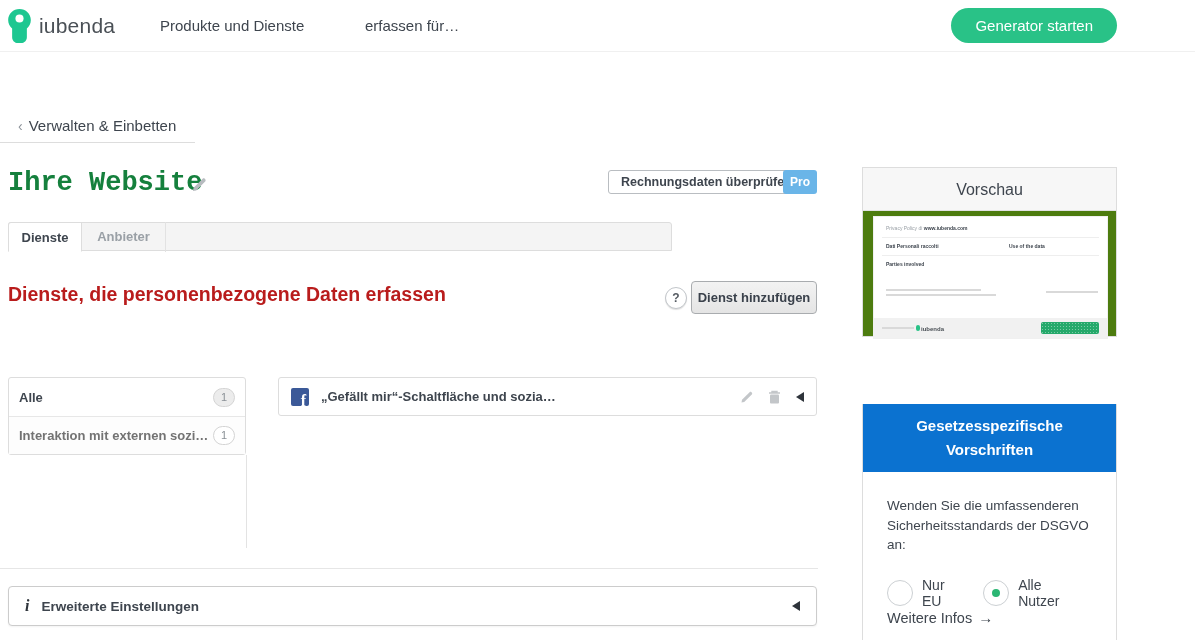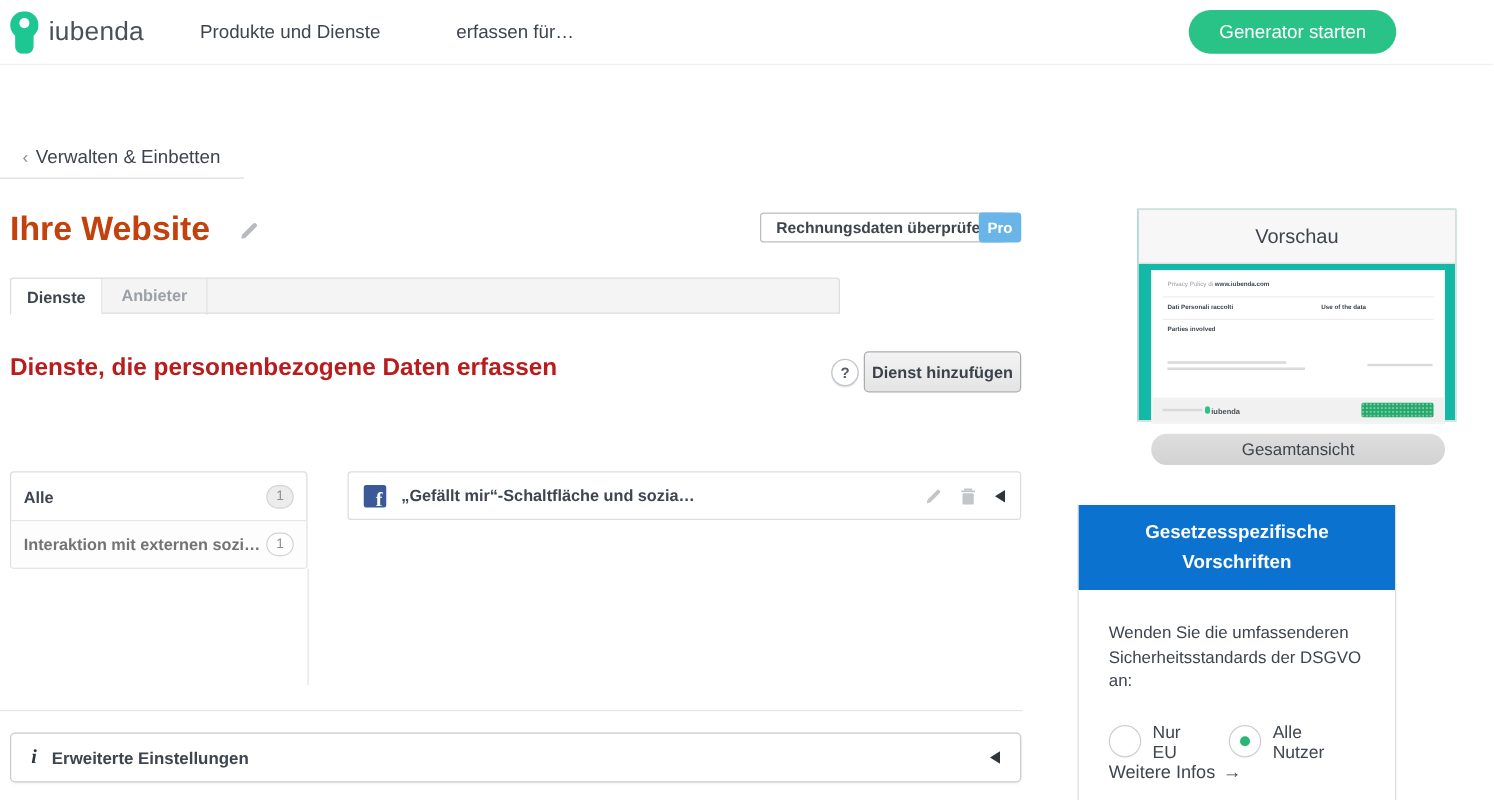--- a/index.html
+++ b/index.html
@@ -14,21 +14,21 @@
   .nav-item { position:absolute; top:17px; font-size:15px; color:#3e454e; text-decoration:none; cursor:pointer; }
   .nav-item.n1 { left:160px; }
   .nav-item.n2 { left:365px; }
   .cta { position:absolute; right:78px; top:8px; height:35px; padding:0 24px; background:#29c287; color:#fff;
          border:none; border-radius:18px; font-size:15px; font-family:inherit; cursor:pointer; }
 
   
   .breadcrumb { position:absolute; left:18px; top:117px; font-size:15px; color:#3e454e; cursor:pointer; }
   .breadcrumb .chev { color:#8b9198; font-size:14px; margin-right:6px; }
   .bc-rule { position:absolute; left:0; top:142px; width:195px; height:1px; background:#ddd; }
-  .page-title { position:absolute; left:8px; top:168px; font-size:27px; font-weight:bold; color:#c2410c; }
+  .page-title { position:absolute; left:8px; top:168px; font-size:27px; font-weight:bold; color:#15803d;font-family:Liberation Mono, monospace; }
   .title-edit { position:absolute; left:190px; top:176px; width:18px; height:18px; cursor:pointer; }
 
   .btn-billing { position:absolute; left:608px; top:170px; height:24px; padding:0 12px; background:#fff;
                  border:1px solid #b9bdc1; border-radius:3px; font-size:12.5px; font-weight:bold; color:#3e454e;
                  font-family:inherit; cursor:pointer; }
   .badge-pro { position:absolute; left:783px; top:170px; width:34px; height:24px; background:#6ab5e8; border:none;
                border-radius:3px; color:#fff; font-size:12px; font-weight:bold; font-family:inherit; cursor:pointer; }
 
   
   .tabstrip { position:absolute; left:8px; top:222px; width:664px; height:29px; background:#f4f4f4;
@@ -73,21 +73,21 @@
               border-right:8px solid #2e343b; cursor:pointer; }
 
   
   .adv-bar { position:absolute; left:8px; top:586px; width:809px; height:40px; background:#fff; border:1px solid #ccc;
              border-radius:4px; box-shadow:0 1px 2px rgba(0,0,0,.05); display:flex; align-items:center; padding:0 16px; cursor:pointer; }
   .info-i { font-family:"Liberation Serif", serif; font-style:italic; font-weight:bold; font-size:16px; color:#2e343b; }
   .adv-label { margin-left:12px; font-size:13.5px; font-weight:bold; color:#3e454e; }
   .adv-bar .tri-left { margin-left:auto; }
 
   
-  .preview-panel { position:absolute; left:910px; top:167px; width:255px; height:170px; background:#14b8a6; border:1px solid #ddd; }
+  .preview-panel { position:absolute; left:862px; top:167px; width:255px; height:170px; background:#4d7c0f; border:1px solid #ddd; }
   .preview-head { height:43px; background:#f7f7f7; border-bottom:1px solid #e2e2e2; text-align:center; line-height:43px;
                   font-size:16px; color:#3e454e; }
   .mini-doc { position:absolute; left:10px; top:48px; width:235px; height:123px; background:#fff; border:1px solid #f0f0f0; font-weight:bold; }
   .md-line1 { position:absolute; left:12px; top:8px; font-size:5px; color:#9aa0a6; font-weight:normal; }
   .md-line1 b { color:#3e454e; }
   .md-rule { position:absolute; left:8px; right:8px; height:1px; background:#eee; }
   .md-col1 { position:absolute; left:12px; top:26px; font-size:5px; color:#3e454e; }
   .md-col2 { position:absolute; left:135px; top:26px; font-size:5px; color:#3e454e; }
   .md-row2 { position:absolute; left:12px; top:44px; font-size:5px; color:#3e454e; }
   .md-gray { position:absolute; background:#d9d9d9; height:2px; }
@@ -209,21 +209,20 @@
       <div class="md-row2">Parties involved</div>
       <div class="md-gray" style="left:12px; top:72px; width:95px;"></div>
       <div class="md-gray" style="left:12px; top:77px; width:110px; height:1.5px;"></div>
       <div class="md-gray" style="left:172px; top:74px; width:52px; height:1.5px;"></div>
       <div class="md-footer">
         <div class="md-gray" style="left:8px; top:9px; width:32px; height:1.5px;"></div>
         <span class="md-fbrand">iubenda</span>
         <span class="md-greenbtn"></span>
       </div>
     </div>
-    <button class="btn-fullview">Gesamtansicht</button>
   </div>
 
   <div class="law-panel">
     <div class="law-head">Gesetzesspezifische Vorschriften</div>
     <div class="law-body">
       <div class="law-question">Wenden Sie die umfassenderen Sicherheitsstandards der DSGVO an:</div>
       <div class="radio-row">
         <span class="radio"></span>
         <span class="radio-label">Nur EU</span>
         <span class="radio checked"></span>

